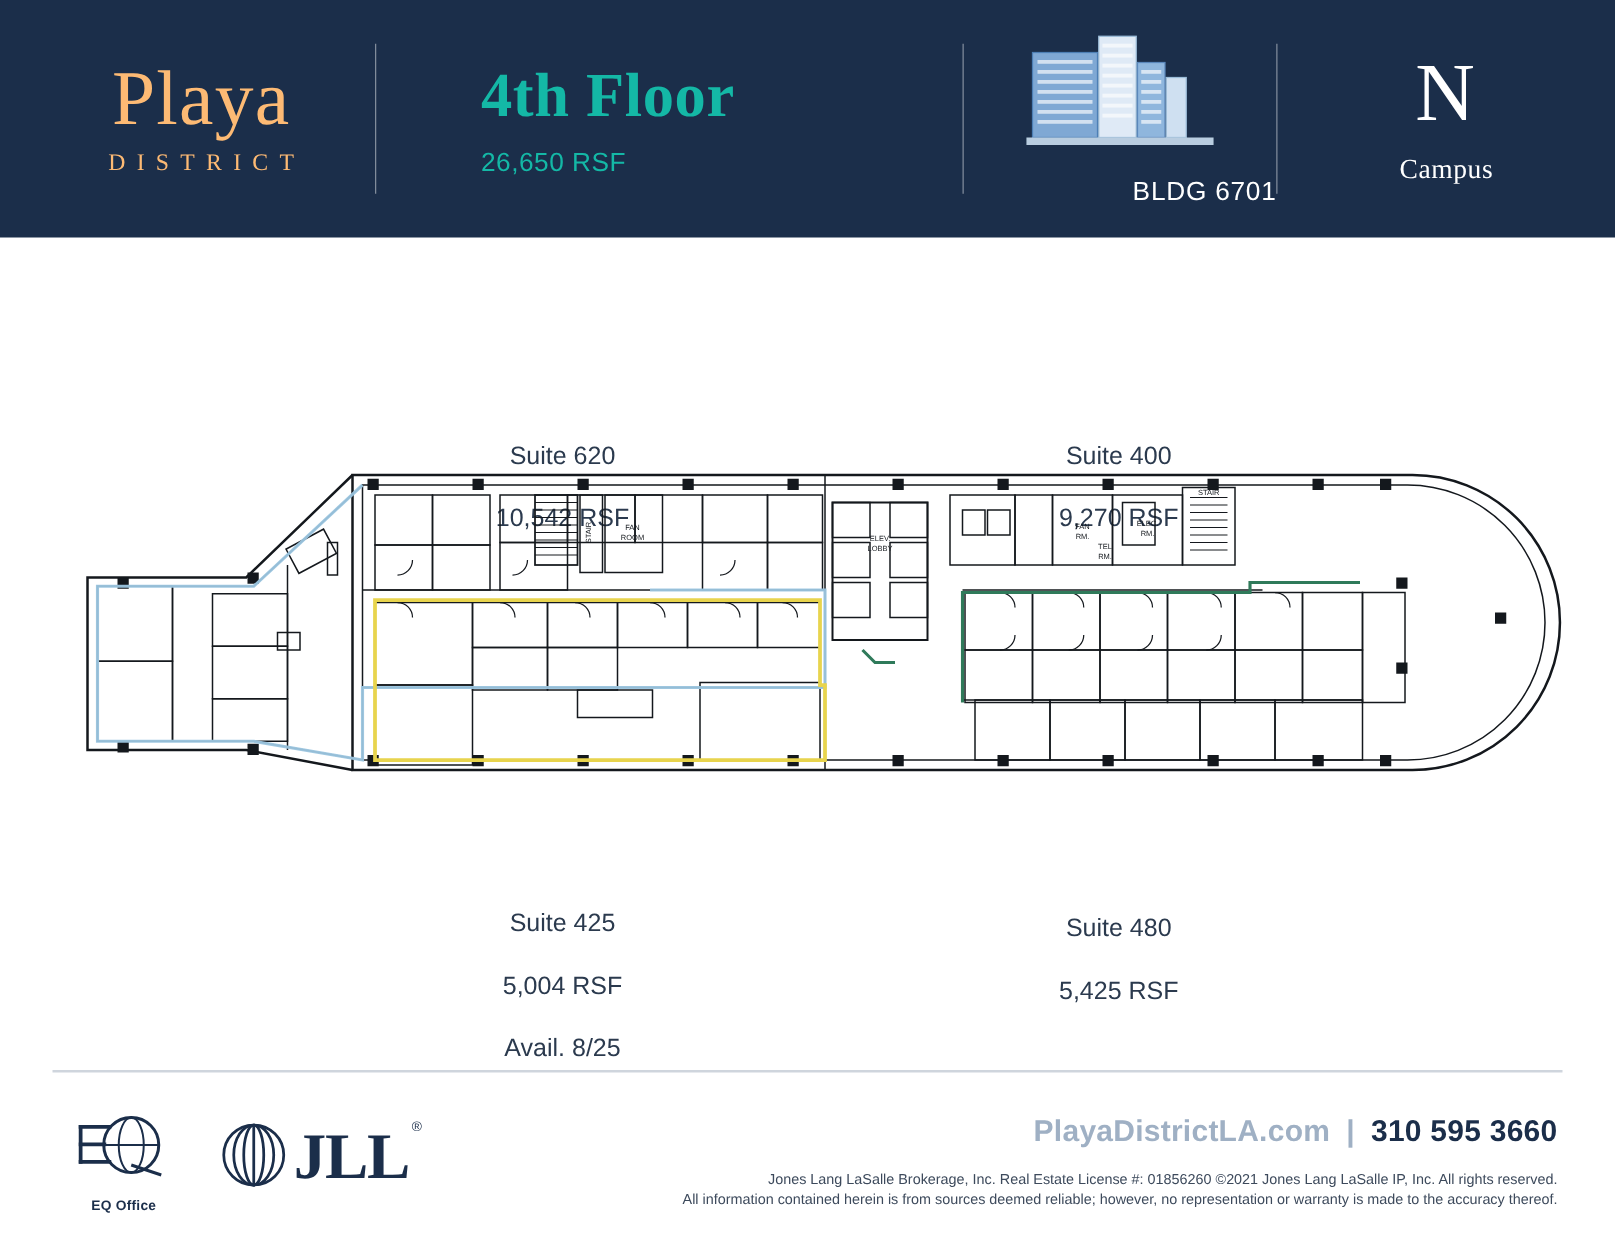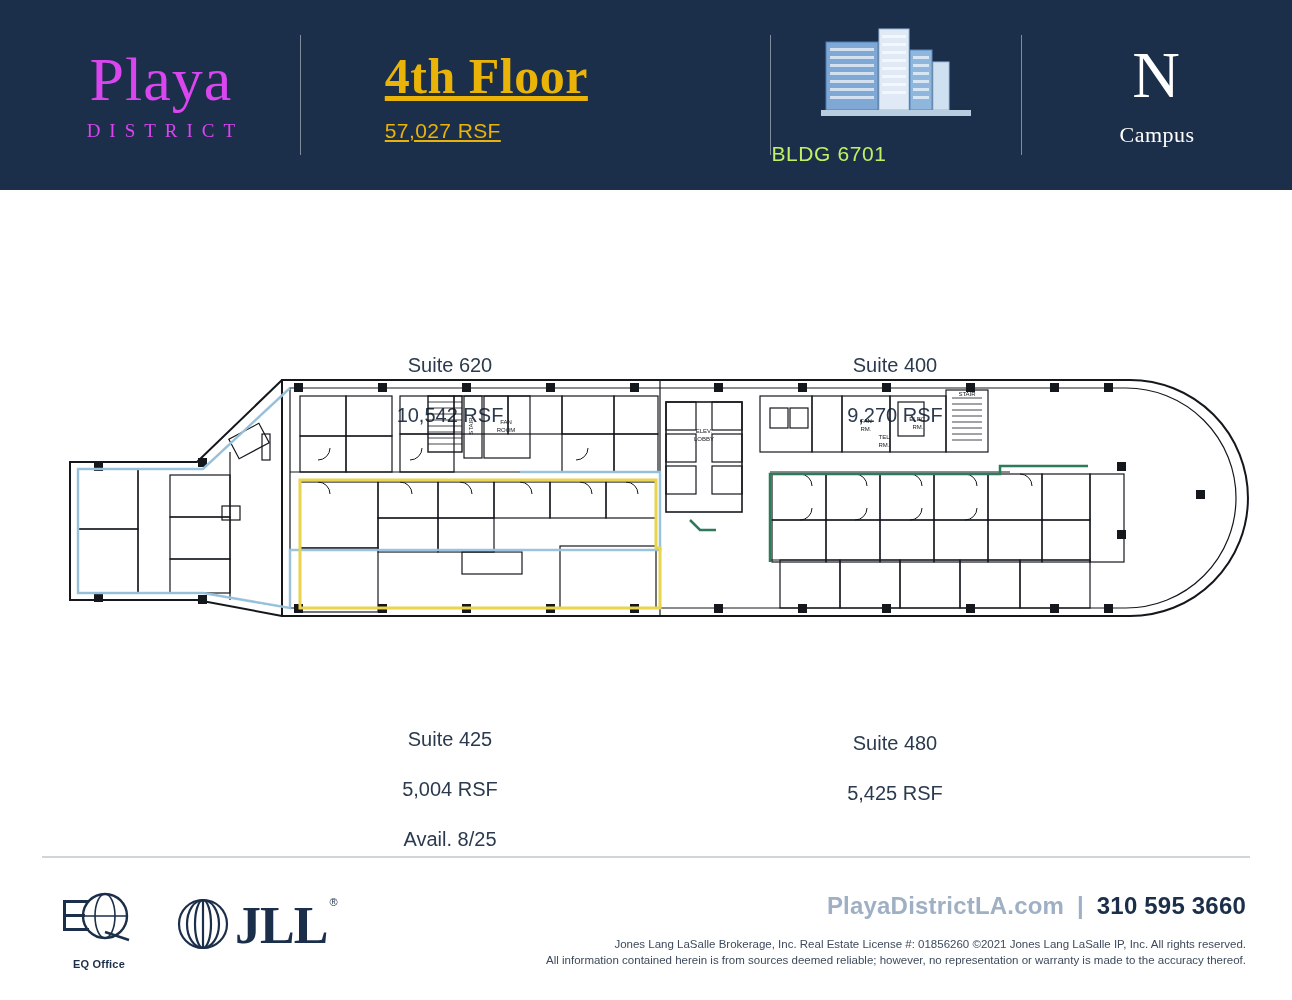--- a/index.html
+++ b/index.html
@@ -20,21 +20,21 @@
     top: 0; left: 0;
     width: 1292px;
     height: 190px;
     background: #1b2e4a;
     display: flex;
     align-items: center;
   }
   .brand {
     width: 300px;
     text-align: center;
-    color: #d946ef;
+    color: #fdba74;
     padding-left: 22px;
   }
   .brand-main {
     font-family: "Liberation Serif", serif;
     font-size: 62px;
     line-height: 62px;
     letter-spacing: 1px;
     font-weight: 400;
   }
   .brand-sub {
@@ -45,40 +45,39 @@
     padding-left: 9px;
   }
   .divider {
     width: 1px;
     height: 120px;
     background: rgba(255,255,255,0.45);
   }
   .floor-block {
     width: 470px;
     padding-left: 84px;
-    color: #eab308;
-    text-decoration: underline;
+    color: #14b8a6;
   }
   .floor-title {
     font-family: "Liberation Serif", serif;
     font-size: 50px;
     font-weight: 700;
     line-height: 58px;
     letter-spacing: 0.5px;
   }
   .floor-rsf {
     font-size: 21px;
     margin-top: 14px;
     letter-spacing: 0.4px;
     font-weight: 300;
   }
   .bldg-block {
     width: 250px;
-    text-align: left;
-    color: #bef264;
+    text-align: right;
+    color: #ffffff;
   }
   .bldg-label {
     font-size: 21px;
     letter-spacing: 0.6px;
     margin-top: 18px;
     font-weight: 400;
   }
   .campus-block {
     width: 270px;
     text-align: center;
@@ -197,21 +196,21 @@
 
   <div class="brand">
     <div class="brand-main">Playa</div>
     <div class="brand-sub">DISTRICT</div>
   </div>
 
   <div class="divider"></div>
 
   <div class="floor-block">
     <div class="floor-title">4th Floor</div>
-    <div class="floor-rsf">57,027 RSF</div>
+    <div class="floor-rsf">26,650 RSF</div>
   </div>
 
   <div class="divider"></div>
 
   <div class="bldg-block">
     <svg class="bldg-icon" width="150" height="100" viewBox="0 0 150 100">
       <rect x="5" y="18" width="52" height="68" fill="#7fa8d4"></rect>
       <rect x="5" y="18" width="52" height="68" fill="none" stroke="#4d7fb5" stroke-width="1"></rect>
       <rect x="58" y="5" width="30" height="81" fill="#dfeaf6" stroke="#9bbcd9" stroke-width="1"></rect>
       <rect x="89" y="26" width="22" height="60" fill="#8fb6dd" stroke="#5a87bb" stroke-width="1"></rect>

